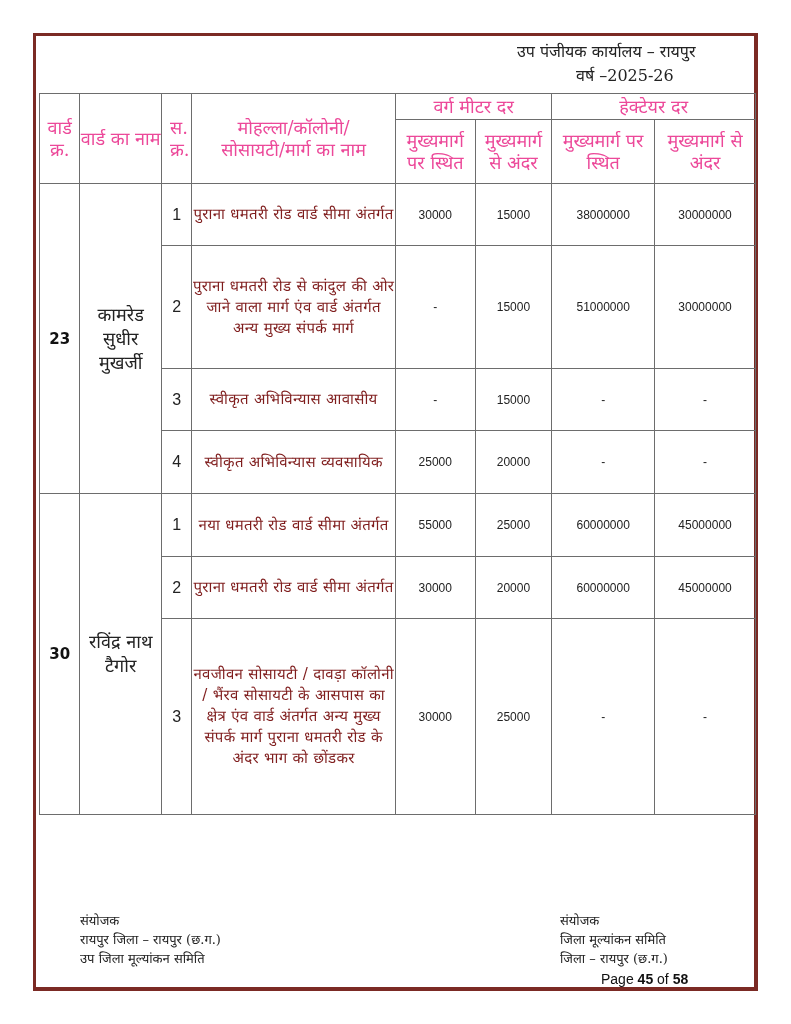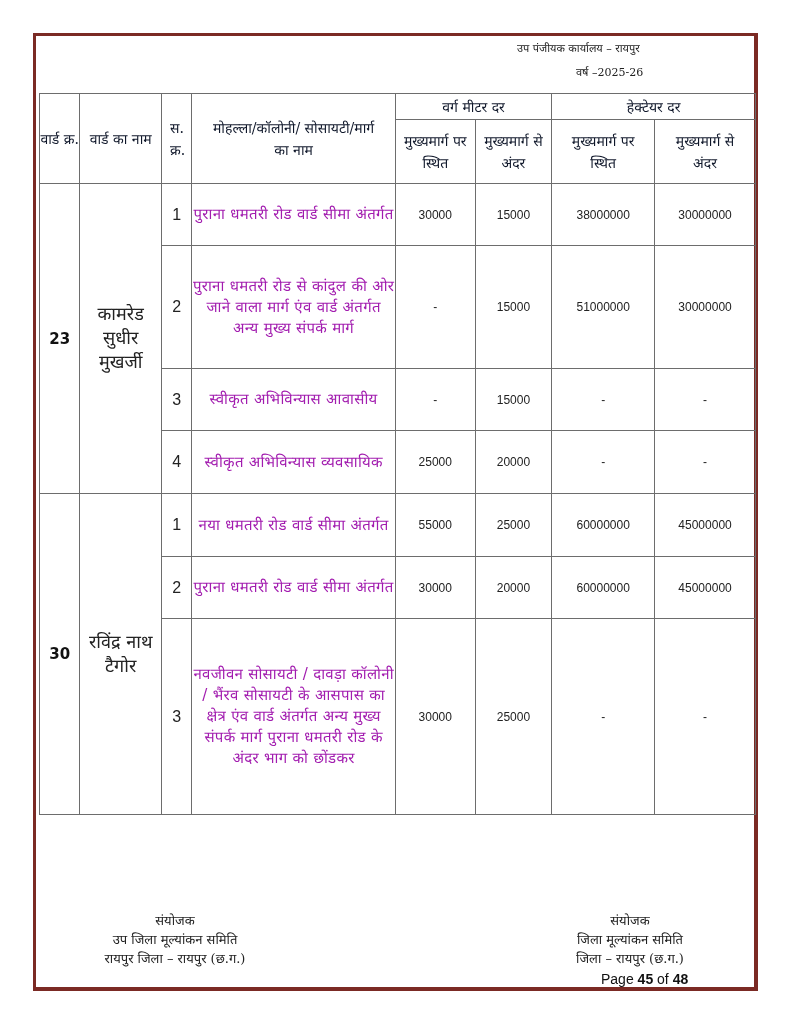--- a/index.html
+++ b/index.html
@@ -1,39 +1,39 @@
 <!DOCTYPE html>
 <html><head>
 <meta charset="utf-8">
 <style>
   html, body { margin: 0; padding: 0; background: #ffffff; }
   body { width: 791px; height: 1024px; position: relative; overflow: hidden;
          font-family: "DejaVu Sans", "Liberation Sans", sans-serif; }
   .frame { position: absolute; left: 33px; top: 33px; width: 718px; height: 951px;
            border: 3px solid #7b2a24; border-right-width: 4px; border-bottom-width: 4px; }
   .hdr { position: absolute; font-family: "DejaVu Serif", "Liberation Serif", serif;
-         font-size: 11px; color: #222; white-space: nowrap; text-align: right; }
+         font-size: 16px; color: #222; white-space: nowrap; text-align: right; }
   .hdr.office { left: 517px; top: 40px; }
   .hdr.year { left: 576px; top: 64px; }
   table.rates { position: absolute; left: 39px; top: 93px; border-collapse: collapse;
                 table-layout: fixed; width: 717px; }
   table.rates td, table.rates th { border: 1px solid #6d6d6d; padding: 0; text-align: center;
                 vertical-align: middle; }
-  table.rates th { color: #0f172a; font-weight: normal;
-                   font-family: "DejaVu Serif", "Liberation Serif", serif; font-size: 14px; line-height: 22px; }
+  table.rates th { color: #ec4899; font-weight: normal;
+                   font-family: "DejaVu Serif", "Liberation Serif", serif; font-size: 18px; line-height: 22px; }
   .c-wn { width: 40px; } .c-name { width: 81px; } .c-sn { width: 30px; } .c-loc { width: 202px; }
   .c-a { width: 79px; } .c-b { width: 76px; } .c-c { width: 102px; } .c-d { width: 100px; }
   td.ward-no { font-weight: bold; font-size: 15px; color: #111; font-family: "DejaVu Sans", sans-serif; }
   td.ward-name { font-size: 18px; line-height: 24px; color: #222; font-family: "DejaVu Sans", sans-serif; }
   td.sno { font-size: 16px; color: #222; font-family: "Liberation Sans", sans-serif; }
-  td.loc { font-size: 15px; line-height: 21px; color: #a21caf; font-family: "DejaVu Sans", sans-serif;
+  td.loc { font-size: 15px; line-height: 21px; color: #7f1d1d; font-family: "DejaVu Sans", sans-serif;
            padding: 4px 6px; letter-spacing: 0.3px; }
   td.num { font-size: 12px; color: #222; font-family: "Liberation Sans", sans-serif; }
   .foot { position: absolute; font-family: "DejaVu Serif", "Liberation Serif", serif; font-size: 13px;
-          color: #222; line-height: 19px; text-align: center; white-space: nowrap; }
+          color: #222; line-height: 19px; white-space: nowrap; }
   .foot.left { left: 80px; top: 911px; width: 190px; }
   .foot.right { left: 560px; top: 911px; width: 140px; }
   .pager { position: absolute; left: 601px; top: 971px; font-family: "Liberation Sans", sans-serif;
            font-size: 14px; color: #111; white-space: nowrap; }
   .pager b { font-weight: bold; }
 </style>
 </head>
 <body>
 
 <div class="frame"></div>
@@ -63,21 +63,21 @@
   </tr>
   <tr style="height:64px">
     <th style="padding:0 4px;">मुख्यमार्ग पर स्थित</th>
     <th style="padding:0 4px;">मुख्यमार्ग से अंदर</th>
     <th style="padding:0 8px;">मुख्यमार्ग पर स्थित</th>
     <th style="padding:0 8px;">मुख्यमार्ग से अंदर</th>
   </tr>
 
   <tr style="height:62px">
     <td rowspan="4" class="ward-no">23</td>
-    <td rowspan="4" class="ward-name" style="padding:0 6px;font-family:Liberation Mono, monospace;">कामरेड सुधीर मुखर्जी</td>
+    <td rowspan="4" class="ward-name" style="padding:0 6px;">कामरेड सुधीर मुखर्जी</td>
     <td class="sno">1</td>
     <td class="loc">पुराना धमतरी रोड वार्ड सीमा अंतर्गत</td>
     <td class="num">30000</td>
     <td class="num">15000</td>
     <td class="num">38000000</td>
     <td class="num">30000000</td>
   </tr>
   <tr style="height:123px">
     <td class="sno">2</td>
     <td class="loc">पुराना धमतरी रोड से कांदुल की ओर जाने वाला मार्ग एंव वार्ड अंतर्गत अन्य मुख्य संपर्क मार्ग</td>
@@ -127,28 +127,28 @@
     <td class="num">30000</td>
     <td class="num">25000</td>
     <td class="num">-</td>
     <td class="num">-</td>
   </tr>
 </tbody>
   </table>
 
 <div class="foot left">
   <div>संयोजक</div>
+  <div>रायपुर जिला – रायपुर (छ.ग.)</div>
   <div>उप जिला मूल्यांकन समिति</div>
-  <div>रायपुर जिला – रायपुर (छ.ग.)</div>
 </div>
 
 <div class="foot right">
   <div>संयोजक</div>
   <div>जिला मूल्यांकन समिति</div>
   <div>जिला – रायपुर (छ.ग.)</div>
 </div>
 
 <div class="pager">
   <span>Page</span>
   <b>45</b>
   <span>of</span>
-  <b>48</b>
+  <b>58</b>
 </div>
 
 </body></html>

